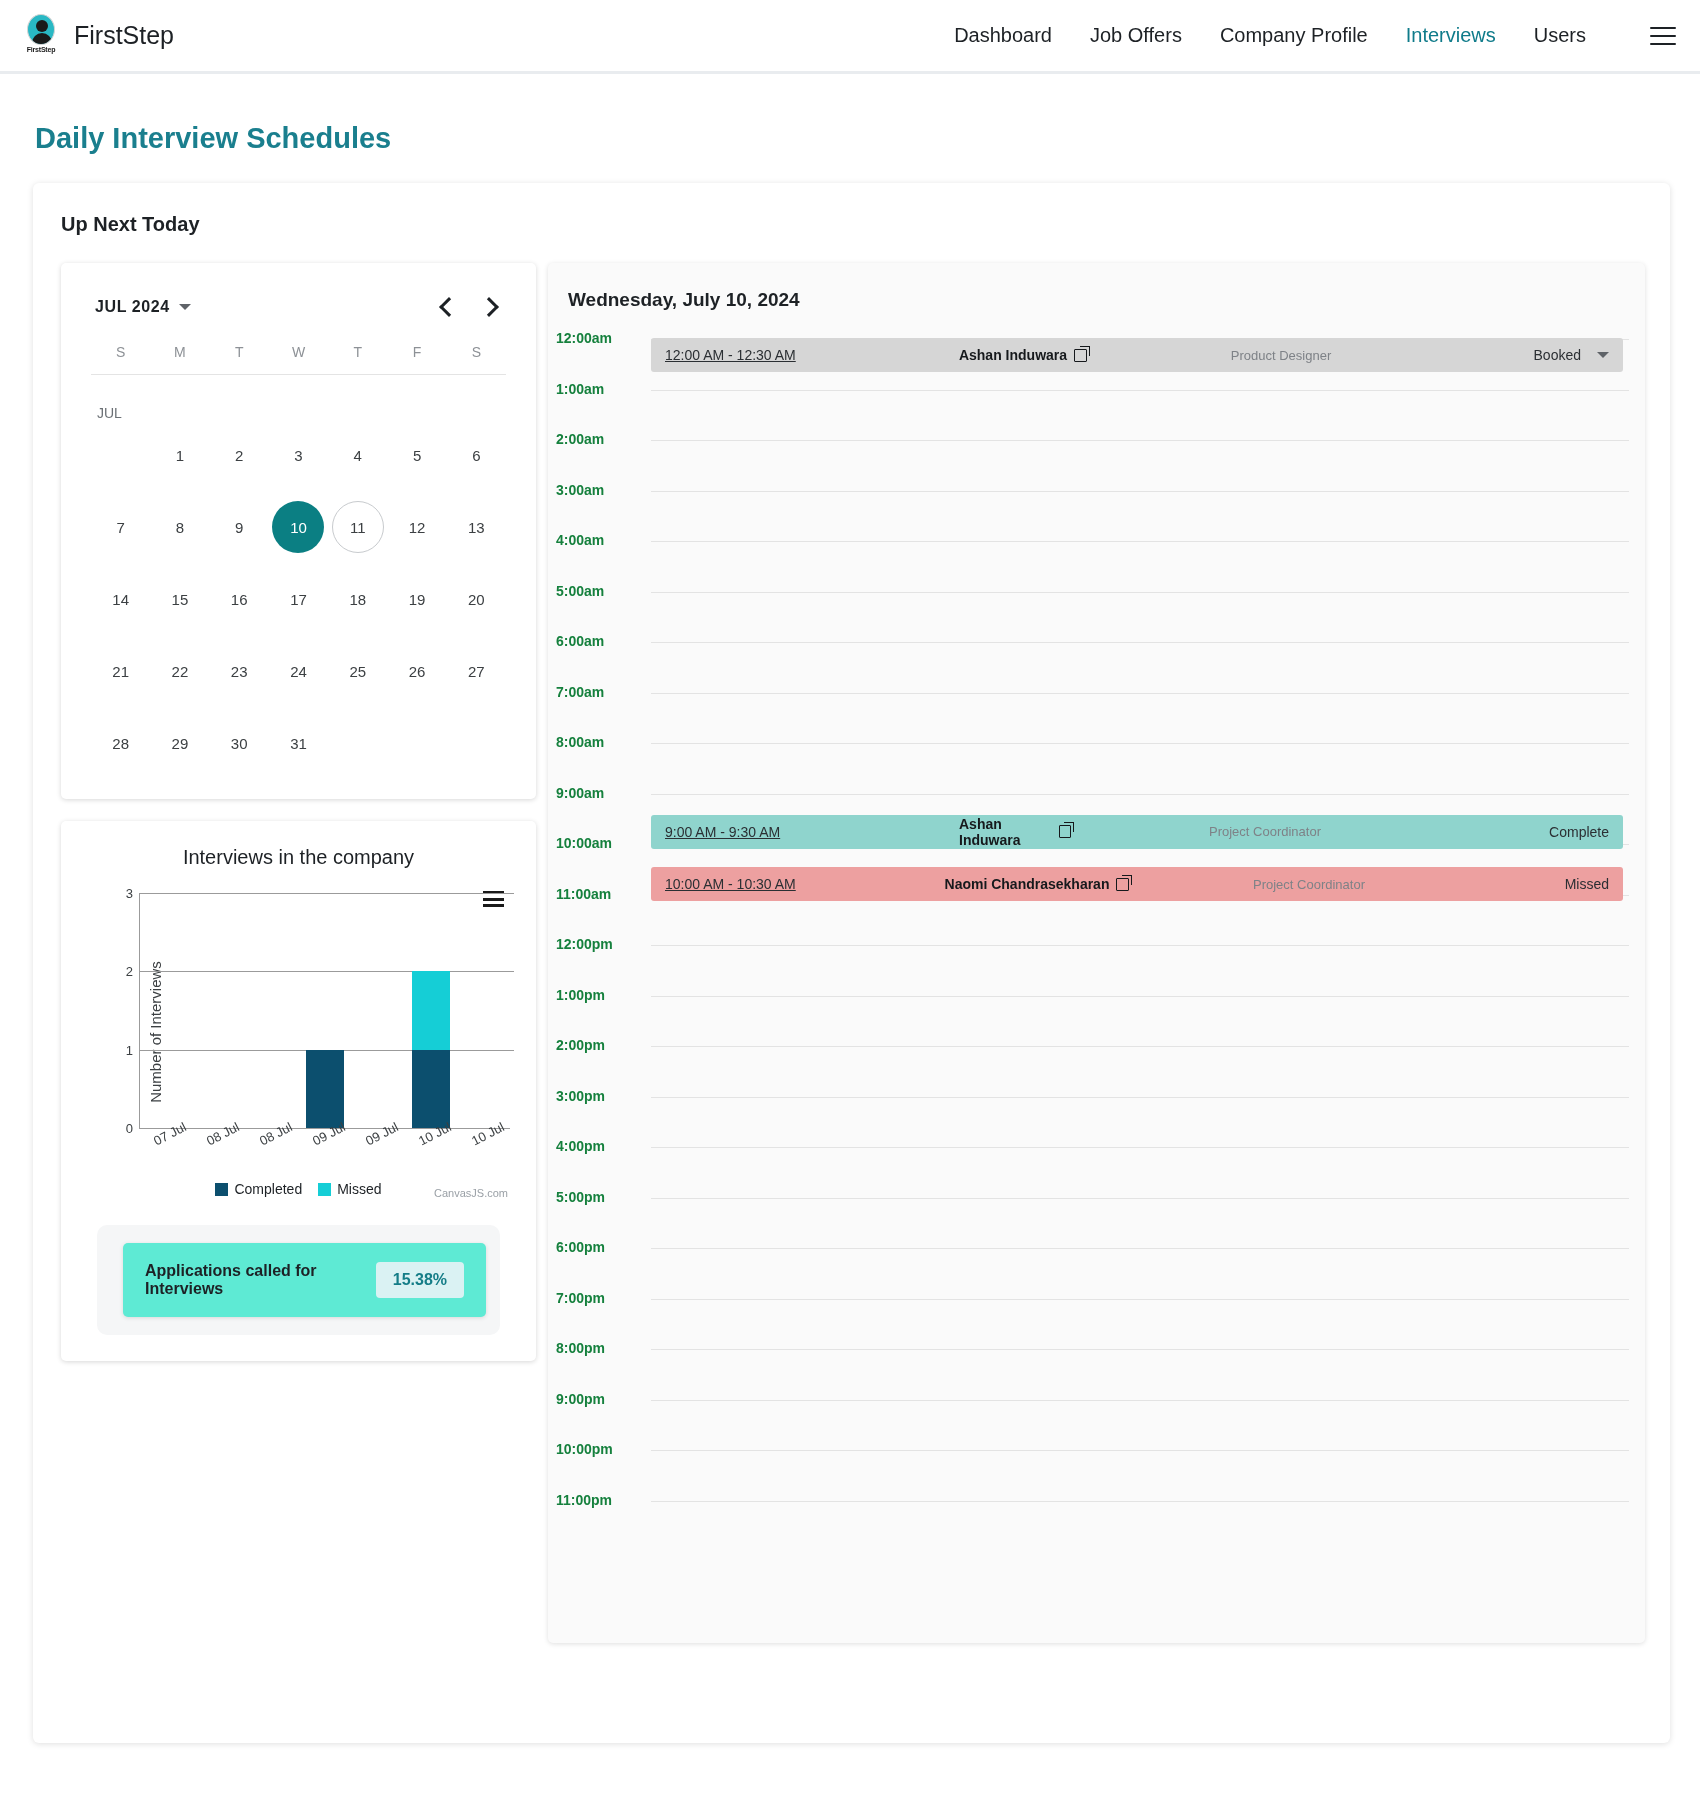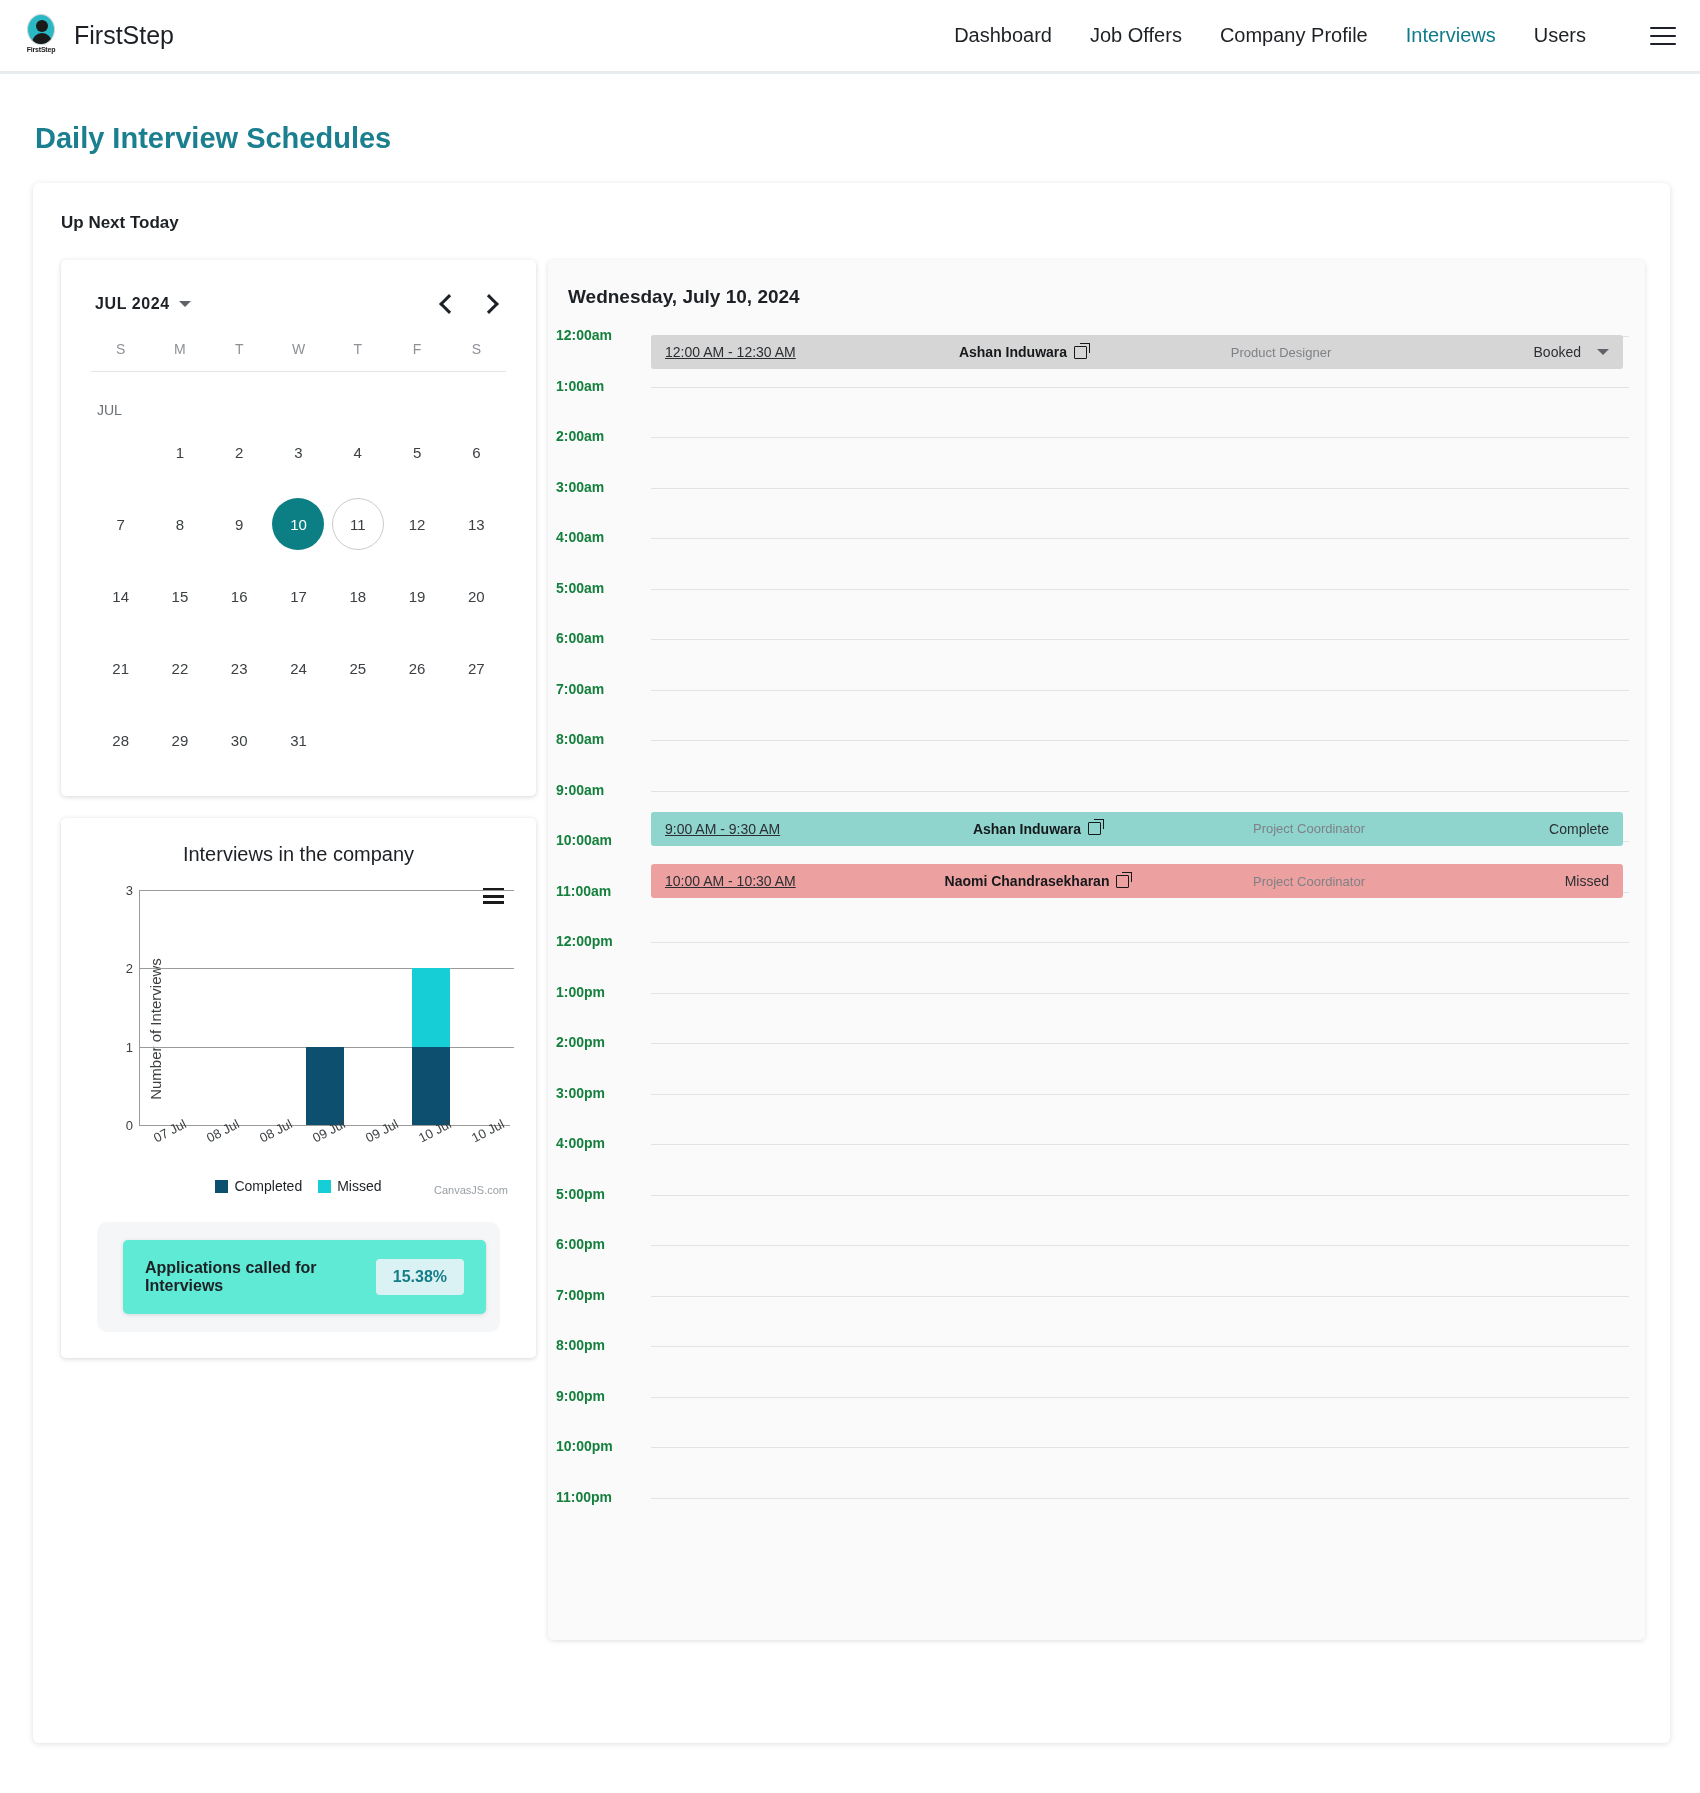--- a/index.html
+++ b/index.html
@@ -90,21 +90,21 @@
 
   
   .outer-card {
     margin: 28px 30px 34px 33px;
     background: #ffffff;
     border-radius: 6px;
     box-shadow: 0 1px 6px rgba(0,0,0,0.13);
     padding: 30px 25px 28px 28px;
     min-height: 1560px;
   }
-  .section-title { font-size: 17px; font-weight: bold; color: #1d2125; }
+  .section-title { font-size: 20px; font-weight: bold; color: #1d2125; }
   .section-sub { font-size: 15px; color: #495057; margin-top: 21px; }
 
   .split { display: flex; gap: 12px; margin-top: 27px; align-items: flex-start; }
   .left-col { width: 475px; flex: none; }
 
   
   .cal-card, .chart-card {
     background: #ffffff;
     border-radius: 5px;
     box-shadow: 0 1px 5px rgba(0,0,0,0.16);
@@ -618,21 +618,21 @@
           <div class="event ev-booked" style="top: -1px;">
             <div class="ev-time">12:00 AM - 12:30 AM</div>
             <div class="ev-name">
               <span>Ashan Induwara</span>
               <span class="ext-icon"></span>
             </div>
             <div class="ev-role">Product Designer</div>
             <div class="ev-status">Booked</div>
             <span class="ev-caret"></span>
           </div>
-          <div class="event ev-complete" style="top: 475.5px;">
+          <div class="event ev-complete" style="top: 475.5px; gap: 44px;">
             <div class="ev-time">9:00 AM - 9:30 AM</div>
             <div class="ev-name">
               <span>Ashan Induwara</span>
               <span class="ext-icon"></span>
             </div>
             <div class="ev-role">Project Coordinator</div>
             <div class="ev-status">Complete</div>
           </div>
           <div class="event ev-missed" style="top: 528px;">
             <div class="ev-time">10:00 AM - 10:30 AM</div>

